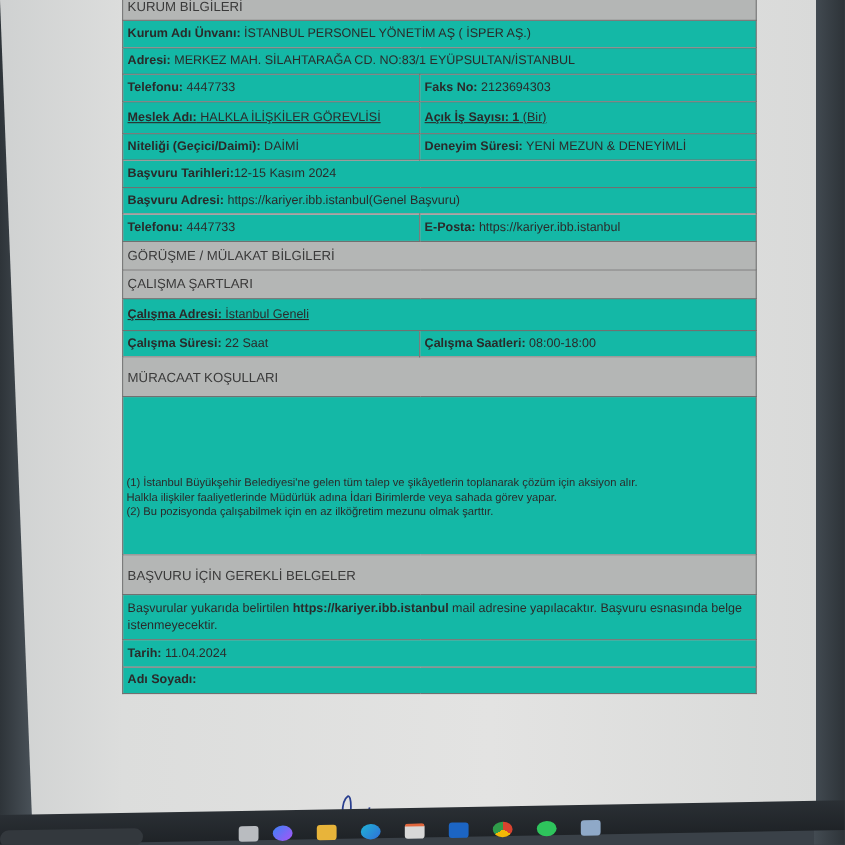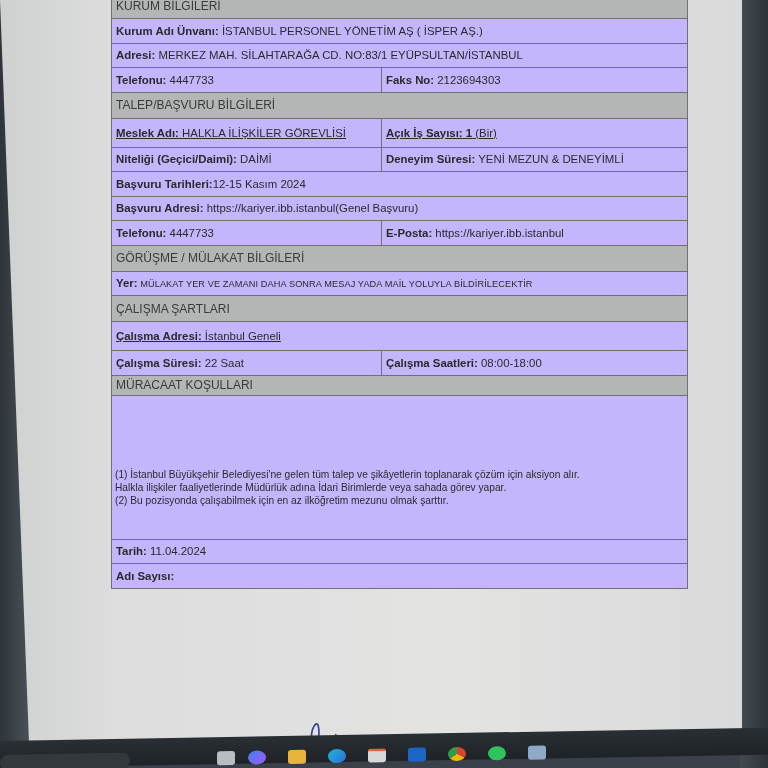--- a/index.html
+++ b/index.html
@@ -11,21 +11,21 @@
   .bezel-right { position: absolute; right: 0; top: 0; width: 28px; height: 768px;
     background: linear-gradient(90deg, #434b52, #2d3338); }
 
   .screen { position: absolute; left: 0; top: 0; width: 742px; height: 750px;
     background: linear-gradient(90deg, #cfd1d1 0%, #dcdddc 15%, #e3e3e2 60%, #d9dad9 100%);
     clip-path: polygon(0 0, 100% 0, 100% 100%, 26px 100%, 0 40%); }
 
   .doc { position: absolute; left: 111px; top: -8px; width: 577px; font-size: 11.4px; color: #2b2b2b; }
   table.form { width: 100%; border-collapse: collapse; table-layout: fixed; }
   table.form td { border: 1.4px solid #707070; padding: 0 4px; height: 24.5px; vertical-align: middle;
-    background: #c4b5fd; white-space: nowrap; overflow: hidden; }
+    background: #14b8a6; white-space: nowrap; overflow: hidden; }
   table.form td.hdr { background: #b4b6b5; color: #3a3a3a; font-size: 12px; height: 26px; }
   table.form td.tall { height: 29px; text-decoration: underline; }
   b, .lbl { font-weight: bold; color: #2a2a2a; }
   .small-caps { font-size: 9.2px; letter-spacing: 0.1px; }
   .terms { height: 144px !important; white-space: normal !important; font-size: 10.2px; line-height: 13px; padding: 40px 3px 0 3px !important; }
   .terms div { white-space: nowrap; }
   .docs { height: 41px !important; white-space: normal !important; line-height: 16px; }
 
   .sig { position: absolute; left: 296px; top: 720px; width: 60px; height: 40px; pointer-events: none; }
 
@@ -57,23 +57,20 @@
         </tr>
     <tr>
           <td colspan="2"><span class="lbl">Adresi:</span><span> MERKEZ MAH. SİLAHTARAĞA CD. NO:83/1 EYÜPSULTAN/İSTANBUL</span></td>
         </tr>
     <tr>
       <td><span class="lbl">Telefonu:</span><span> 4447733</span></td>
       <td><span class="lbl">Faks No:</span><span> 2123694303</span></td>
     </tr>
 
     <tr>
-          <td colspan="2" class="hdr">TALEP/BAŞVURU BİLGİLERİ</td>
-        </tr>
-    <tr>
       <td class="tall"><span class="lbl">Meslek Adı:</span><span> HALKLA İLİŞKİLER GÖREVLİSİ</span></td>
       <td class="tall"><span class="lbl">Açık İş Sayısı:</span><b> 1</b><span> (Bir)</span></td>
     </tr>
     <tr>
       <td><span class="lbl">Niteliği (Geçici/Daimi):</span><span> DAİMİ</span></td>
       <td><span class="lbl">Deneyim Süresi:</span><span> YENİ MEZUN &amp; DENEYİMLİ</span></td>
     </tr>
     <tr>
           <td colspan="2"><span class="lbl">Başvuru Tarihleri:</span><span>12-15 Kasım 2024</span></td>
         </tr>
@@ -81,52 +78,55 @@
           <td colspan="2"><span class="lbl">Başvuru Adresi:</span><span> https://kariyer.ibb.istanbul(Genel Başvuru)</span></td>
         </tr>
     <tr>
       <td><span class="lbl">Telefonu:</span><span> 4447733</span></td>
       <td><span class="lbl">E-Posta:</span><span> https://kariyer.ibb.istanbul</span></td>
     </tr>
 
     <tr>
           <td colspan="2" class="hdr">GÖRÜŞME / MÜLAKAT BİLGİLERİ</td>
         </tr>
-    <tr>
-          <td colspan="2"><span class="lbl">Yer:</span><span class="small-caps"> MÜLAKAT YER VE ZAMANI DAHA SONRA MESAJ YADA MAİL YOLUYLA BİLDİRİLECEKTİR</span></td>
-        </tr>
 
     <tr>
           <td colspan="2" class="hdr">ÇALIŞMA ŞARTLARI</td>
         </tr>
     <tr>
           <td colspan="2" class="tall"><span class="lbl">Çalışma Adresi:</span><span> İstanbul Geneli</span></td>
         </tr>
     <tr>
       <td><span class="lbl">Çalışma Süresi:</span><span> 22 Saat</span></td>
       <td><span class="lbl">Çalışma Saatleri:</span><span> 08:00-18:00</span></td>
     </tr>
 
     <tr>
-          <td colspan="2" class="hdr" style="height:20px">MÜRACAAT KOŞULLARI</td>
+          <td colspan="2" class="hdr" style="height:36px">MÜRACAAT KOŞULLARI</td>
         </tr>
     <tr>
           <td colspan="2" class="terms">
       <div> (1) İstanbul Büyükşehir Belediyesi'ne gelen tüm talep ve şikâyetlerin toplanarak çözüm için aksiyon alır.</div>
       <div>Halkla ilişkiler faaliyetlerinde Müdürlük adına İdari Birimlerde veya sahada görev yapar.</div>
       <div>(2) Bu pozisyonda çalışabilmek için en az ilköğretim mezunu olmak şarttır.</div>
     </td>
         </tr>
 
+    <tr>
+          <td colspan="2" class="hdr" style="height:36px">BAŞVURU İÇİN GEREKLİ BELGELER</td>
+        </tr>
+    <tr>
+          <td colspan="2" class="docs"><span>Başvurular yukarıda belirtilen </span><b>https://kariyer.ibb.istanbul</b><span> mail adresine yapılacaktır. Başvuru esnasında belge istenmeyecektir.</span></td>
+        </tr>
 
     <tr>
           <td colspan="2"><span class="lbl">Tarih:</span><span> 11.04.2024</span></td>
         </tr>
     <tr>
-          <td colspan="2"><span class="lbl">Adı Sayısı:</span></td>
+          <td colspan="2"><span class="lbl">Adı Soyadı:</span></td>
         </tr>
   </tbody>
     </table>
 </div>
 
 <svg class="sig" viewBox="0 0 60 40">
   <path d="M18 38 C14 28, 14 8, 20 4 C24 2, 24 20, 20 36" stroke="#2a3f8f" stroke-width="1.6" fill="none"></path>
   <path d="M40 14 C38 22, 36 30, 34 38" stroke="#2a3f8f" stroke-width="1.6" fill="none"></path>
 </svg>
 

